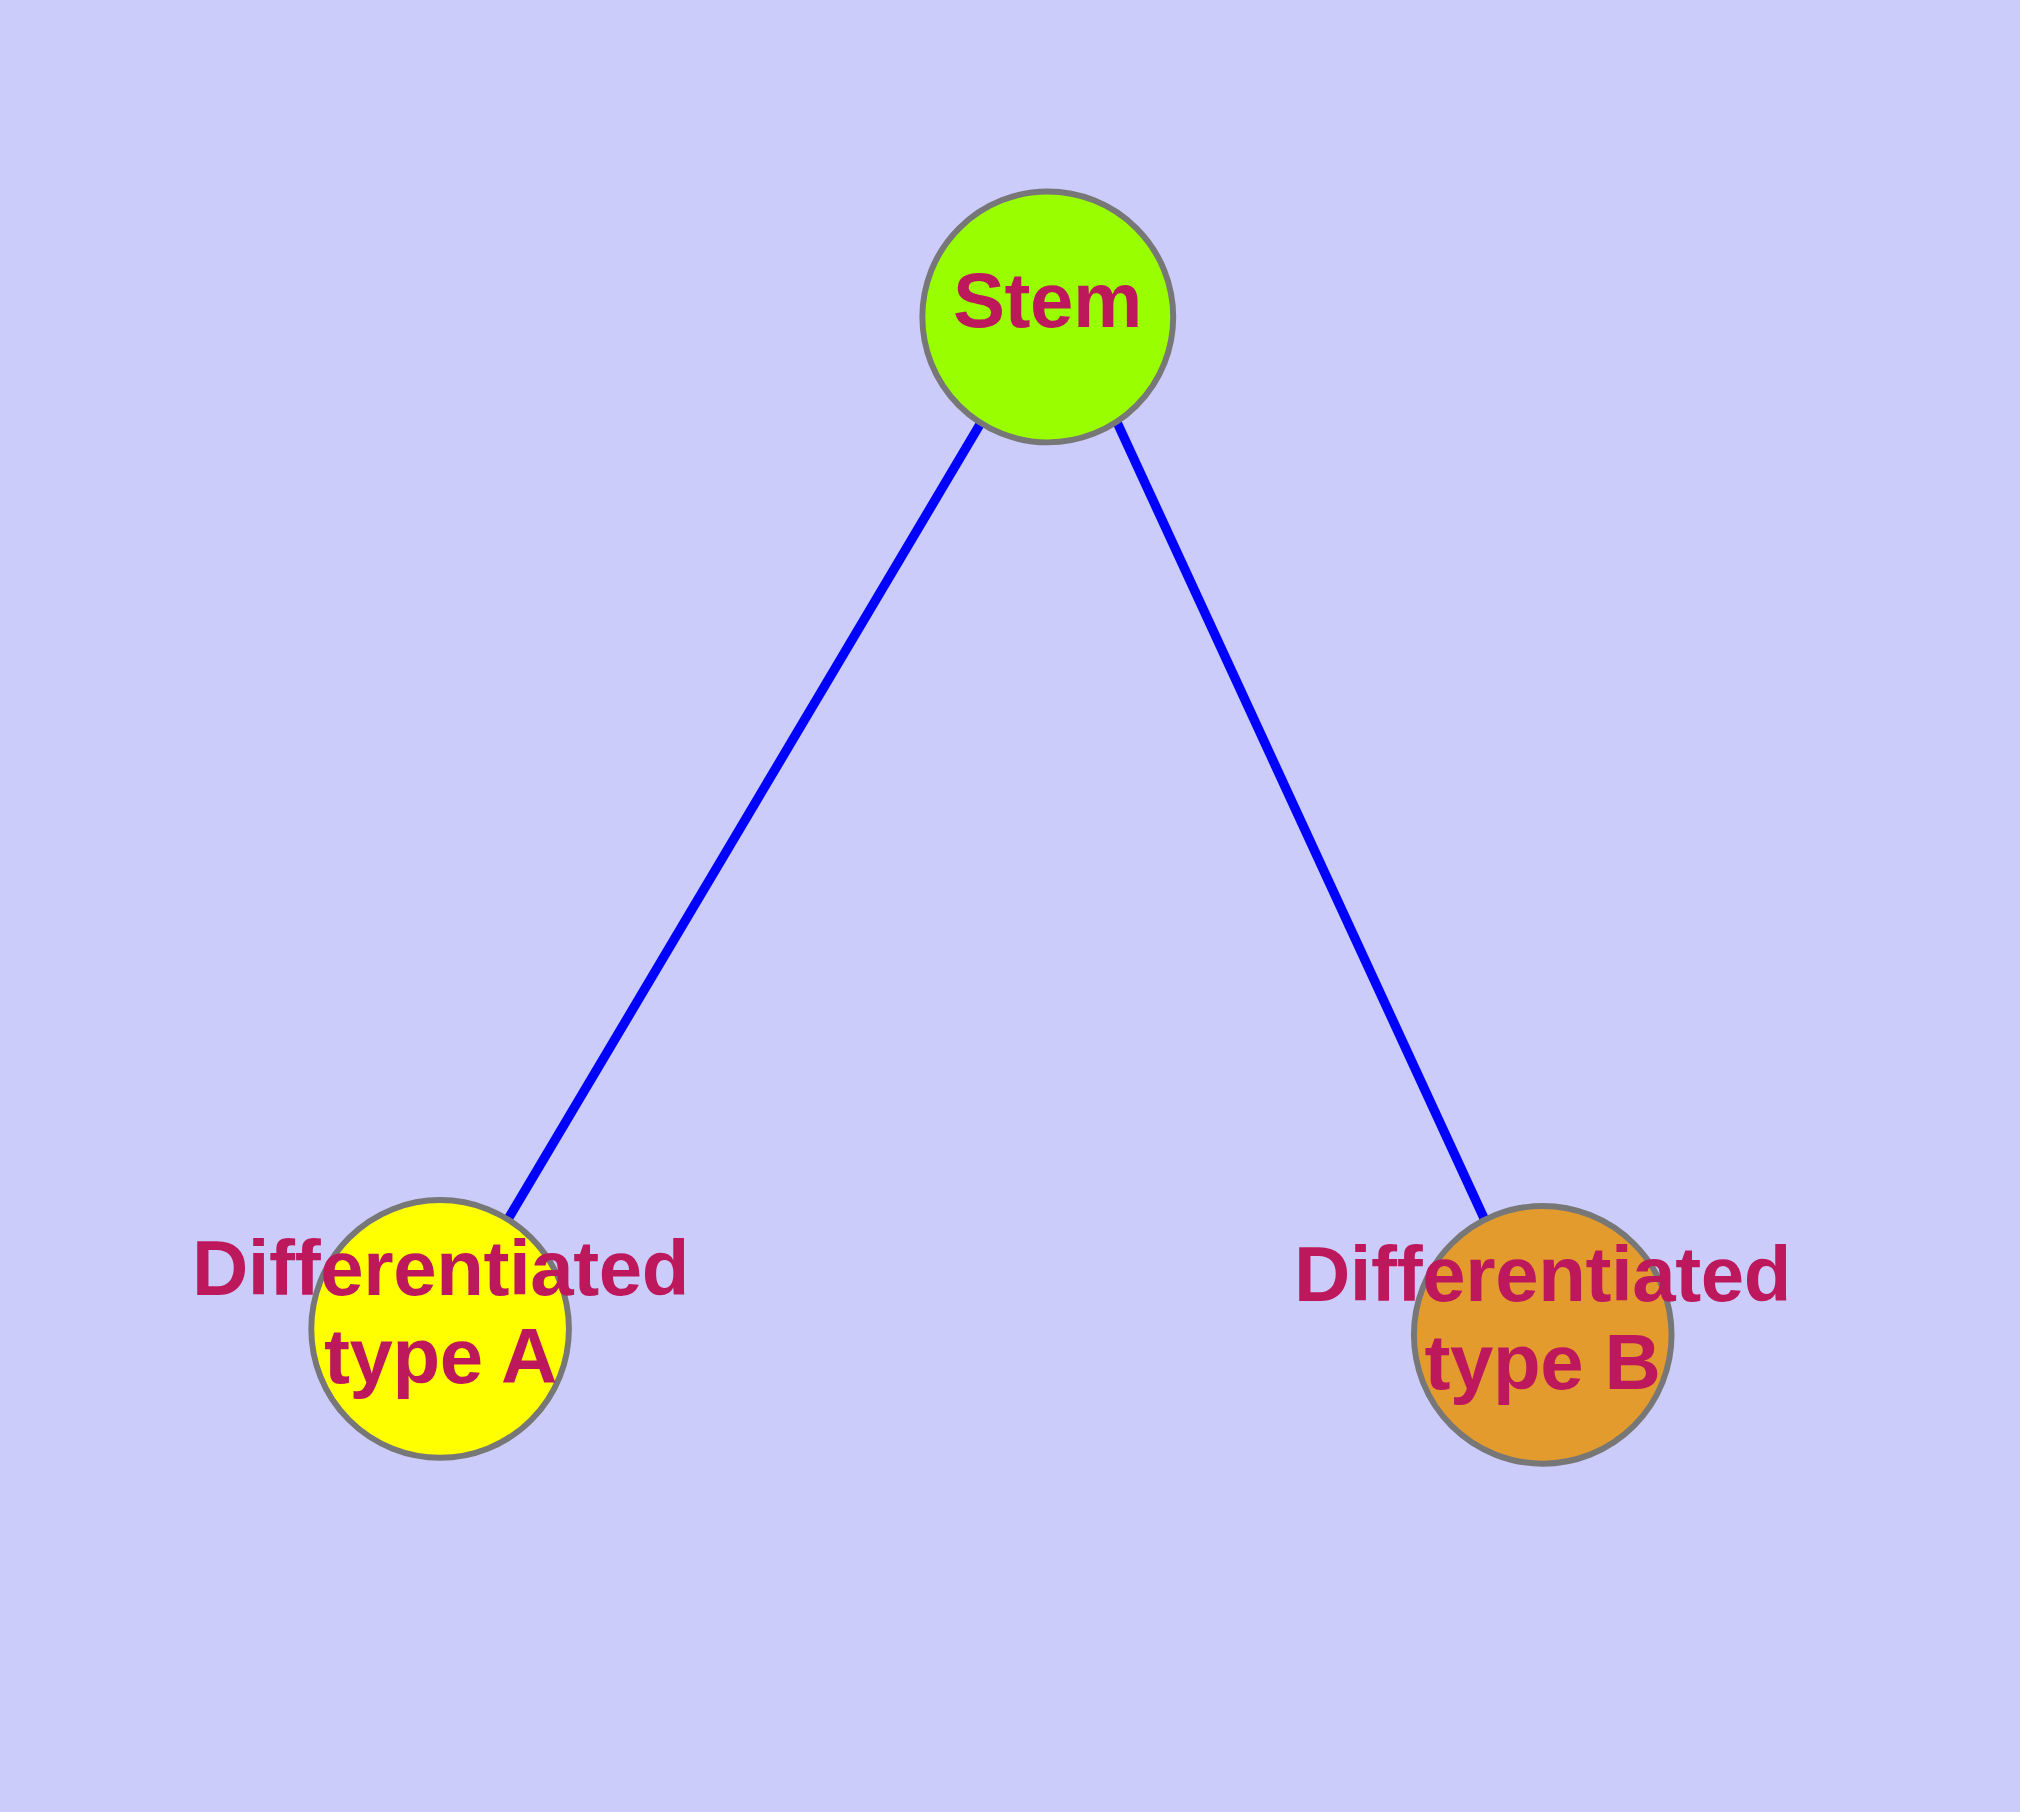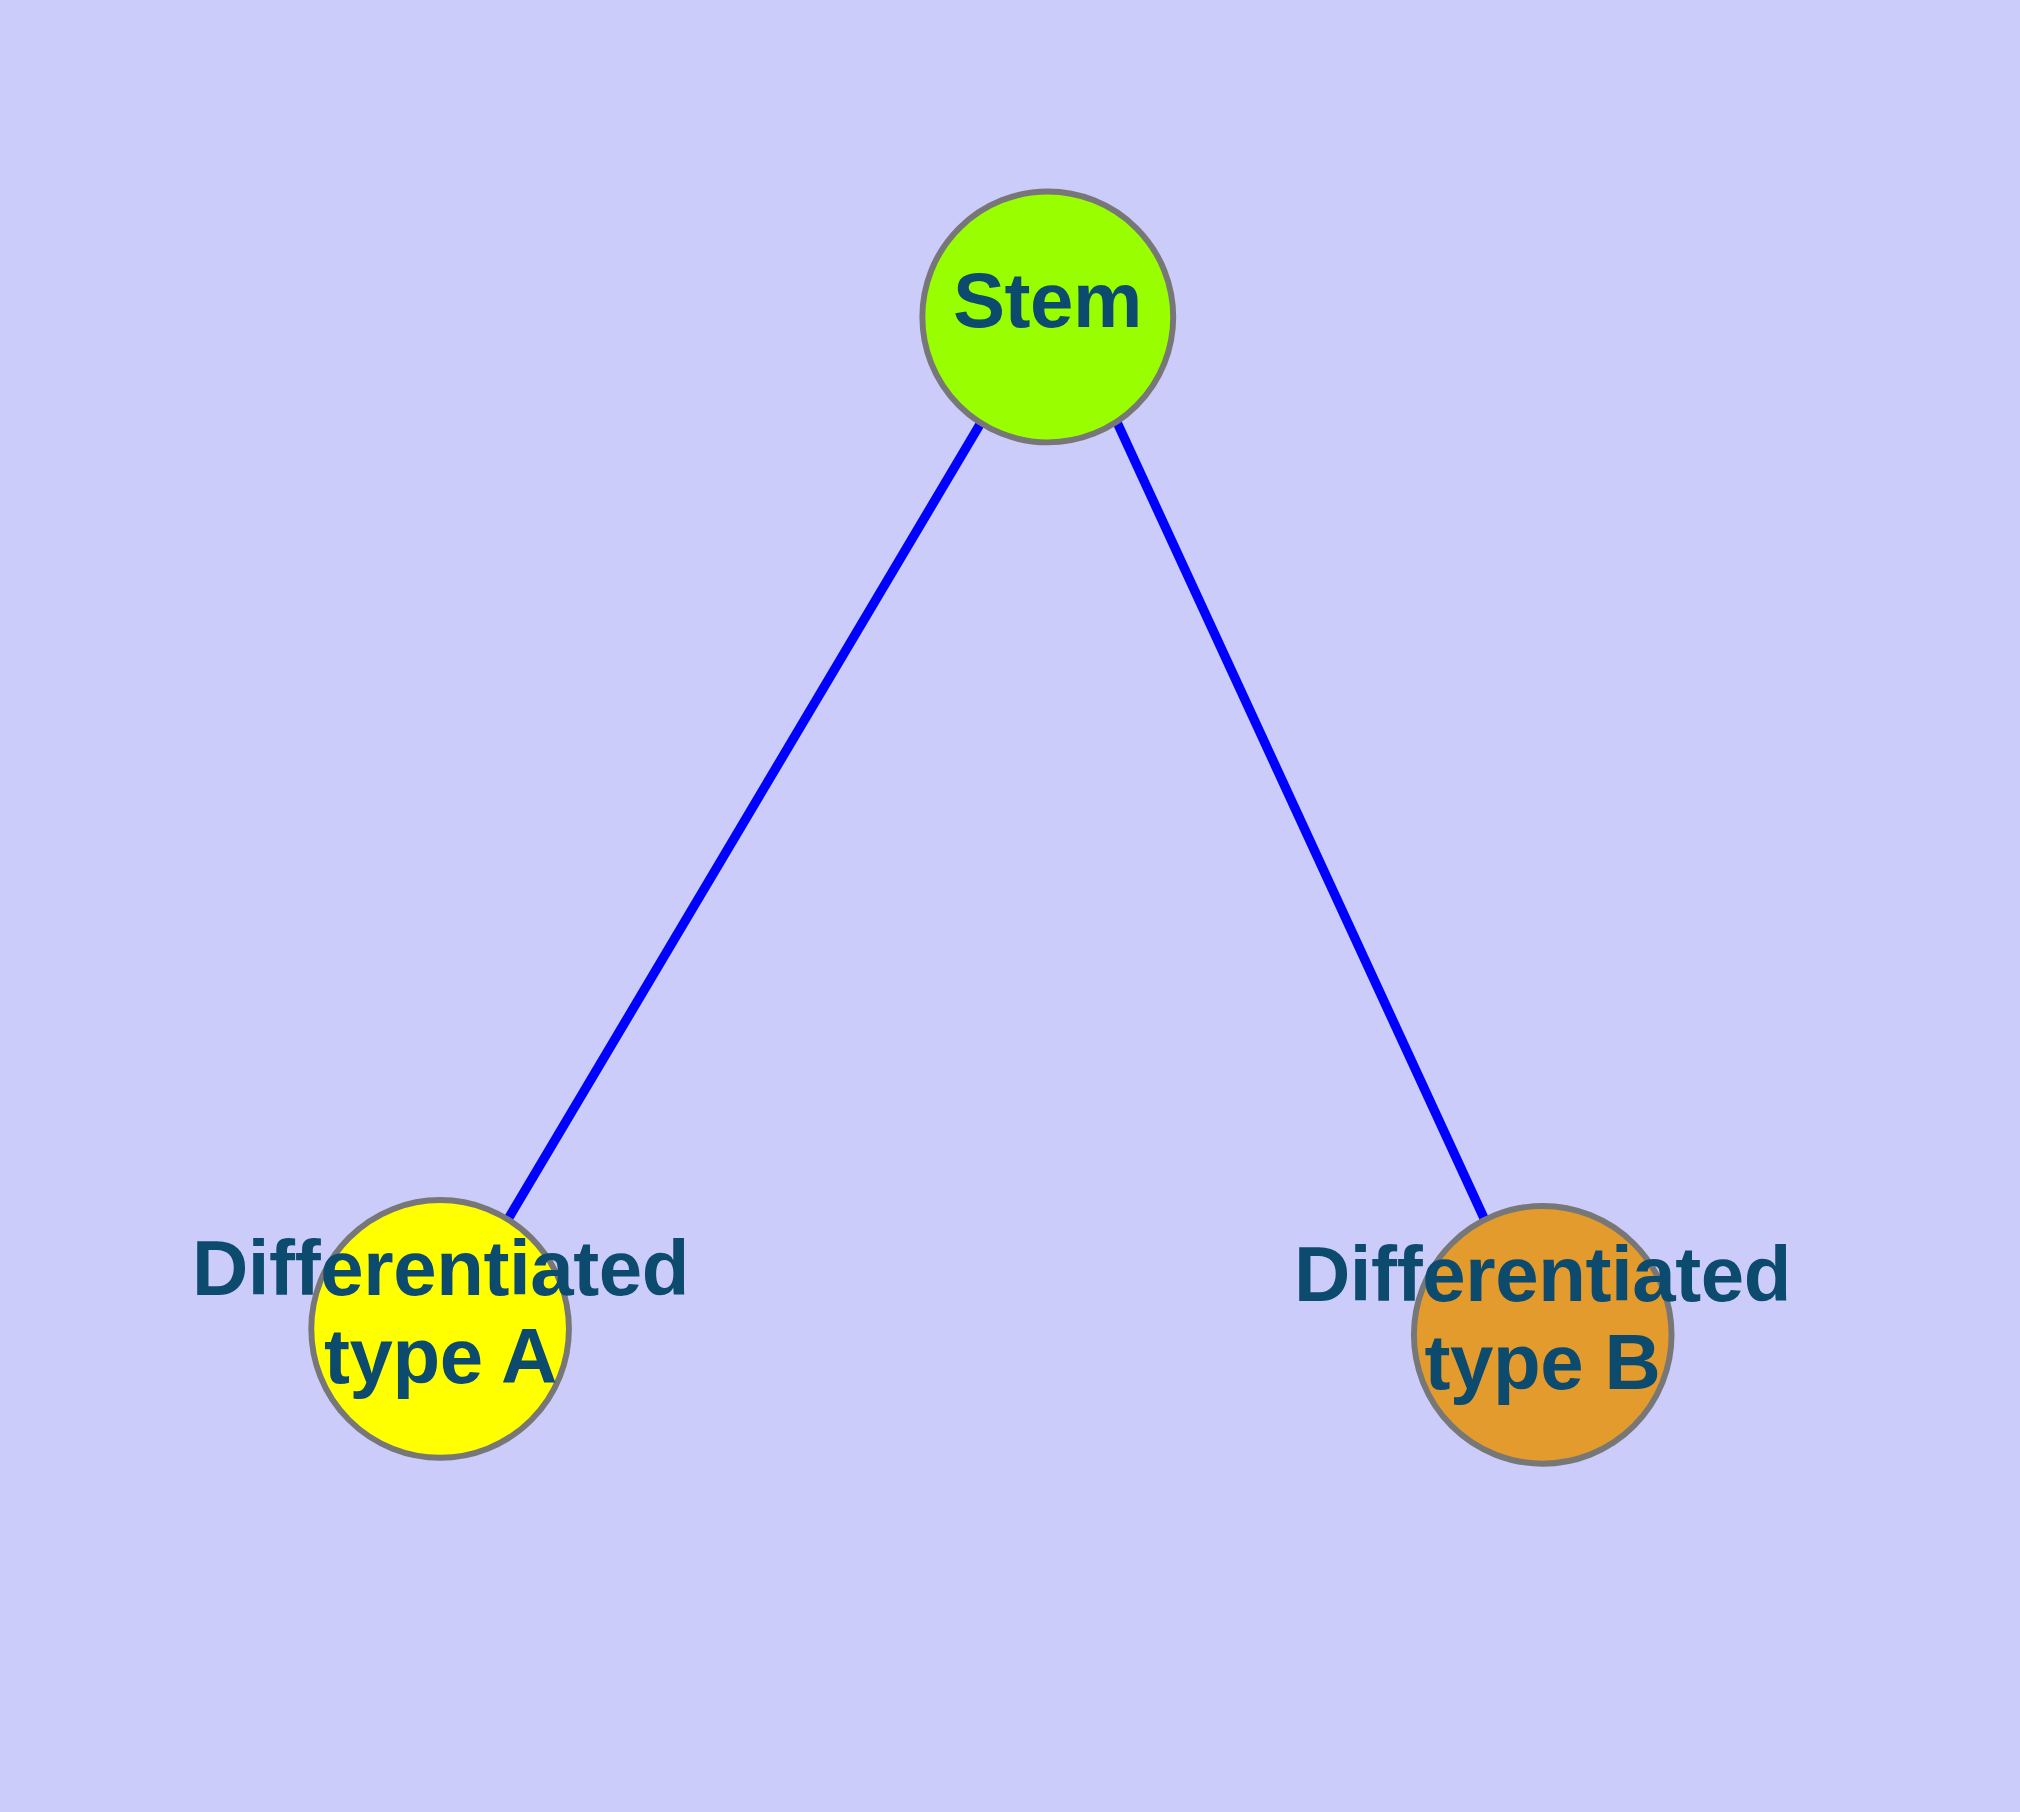--- a/index.html
+++ b/index.html
@@ -24,21 +24,21 @@
   }
   #graph-svg {
     position: absolute;
     left: 0;
     top: 0;
     width: 2021px;
     height: 1812px;
   }
   .node-label {
     position: absolute;
-    color: #0c4a6e;
+    color: #be185d;
     font-weight: bold;
     font-size: 78px;
     line-height: 88px;
     text-align: center;
     white-space: pre;
     letter-spacing: -0.4px;
     pointer-events: none;
   }
 </style>
 </head>

